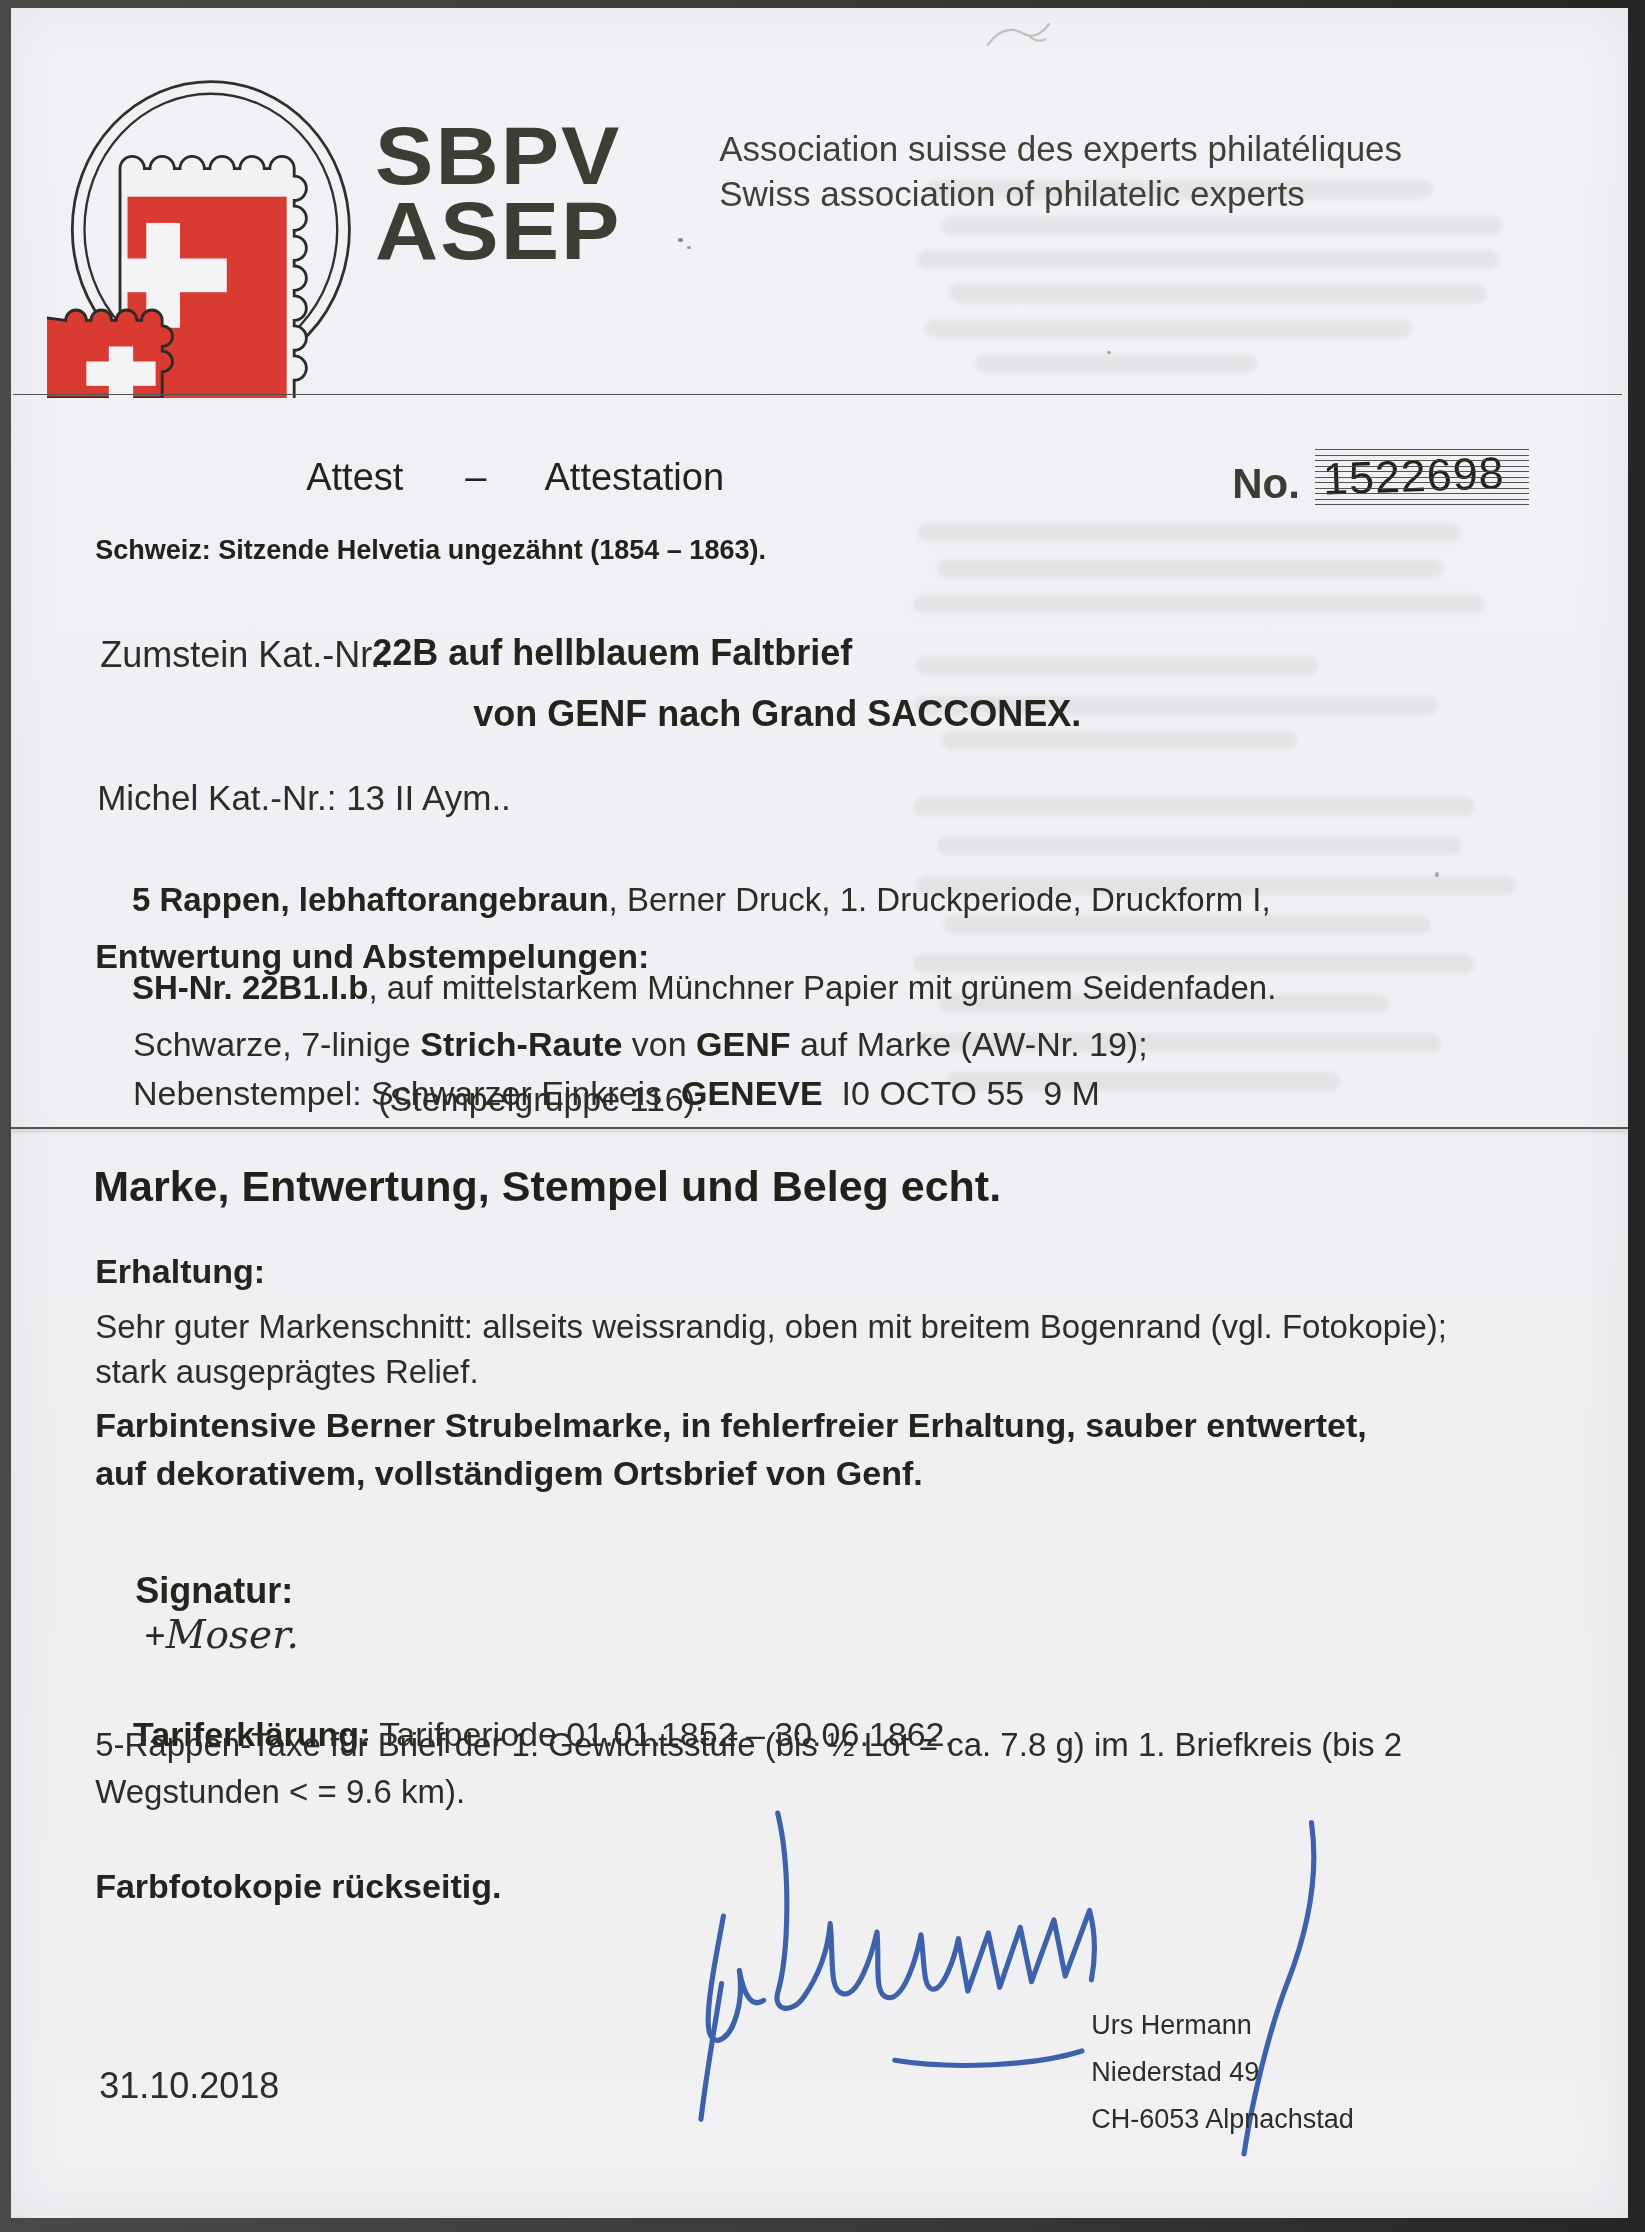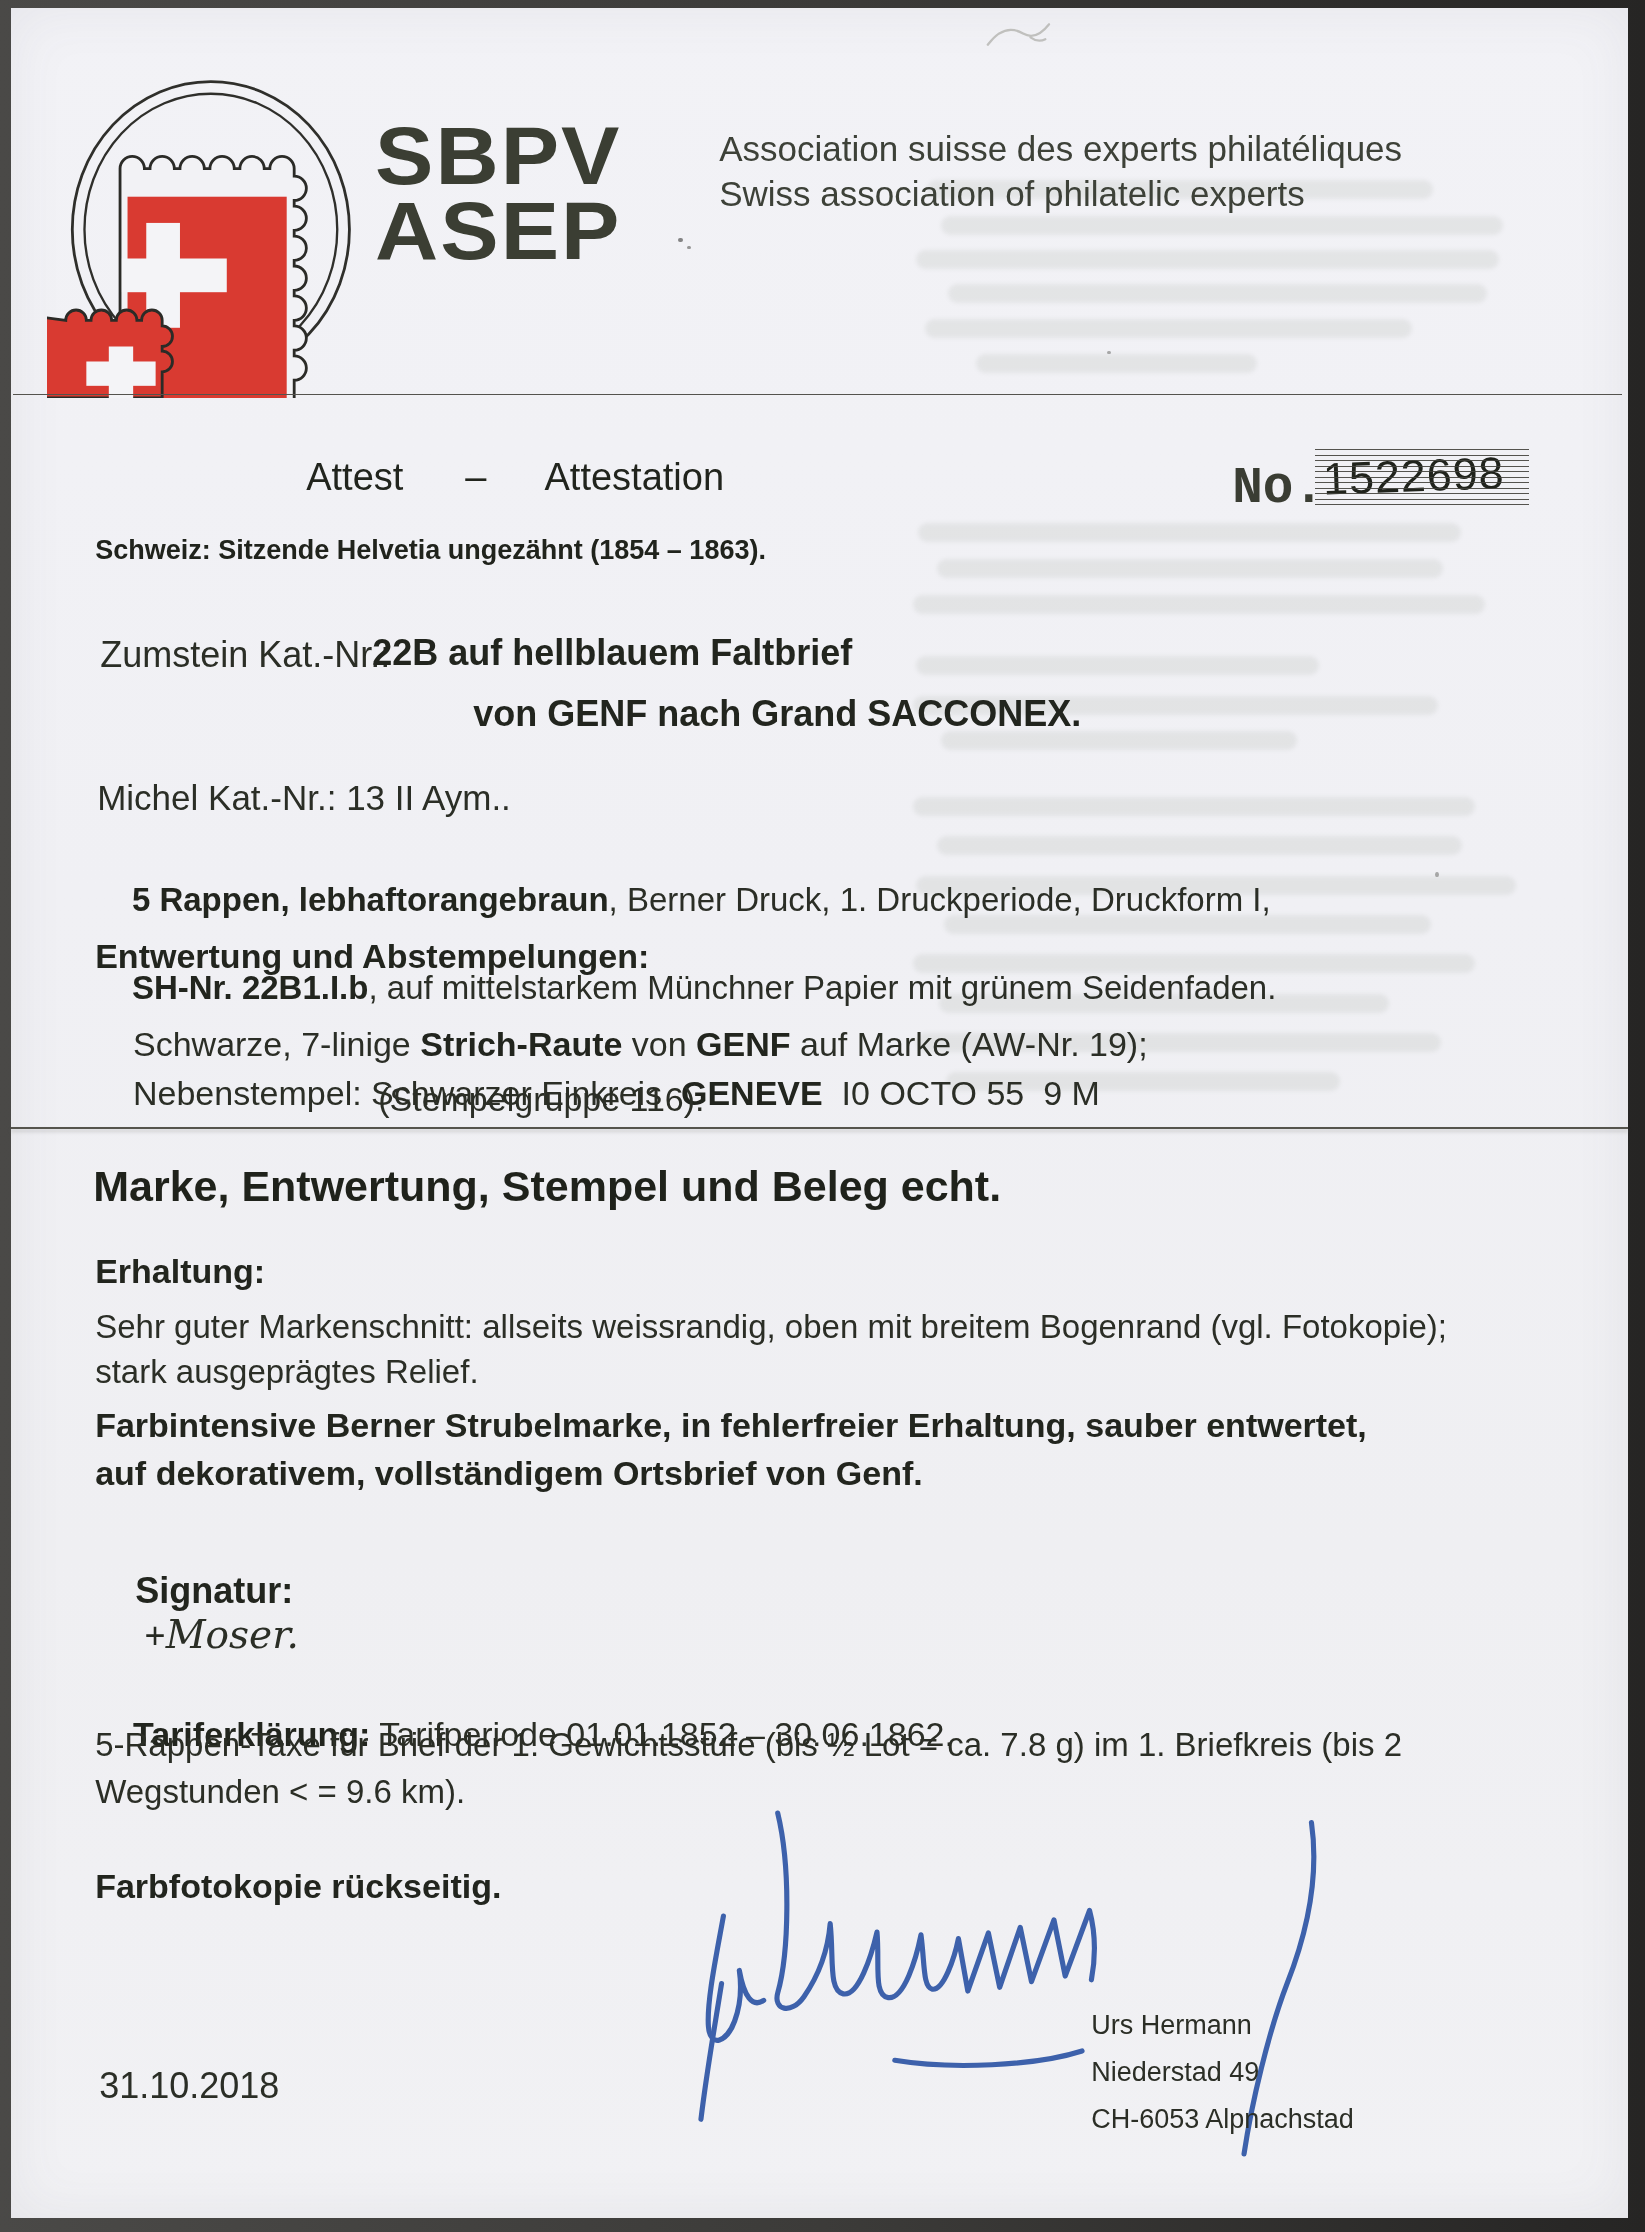--- a/index.html
+++ b/index.html
@@ -30,21 +30,21 @@
   }
   #org-names{
     left:708px;top:118px;
     font-size:35px;line-height:45px;color:#3d4138;
   }
   #rule-top{left:1.9px;top:386px;right:5.6px;height:1.9px;background:#54534e;}
 
   
   #attest-row{left:295px;top:448px;font-size:38px;font-weight:normal;color:#21241d;}
   #attest-row .dash{display:inline-block;margin:0 58px 0 62px;}
-  #no-label{left:1221px;top:452px;font-size:51px;font-weight:bold;color:#3a3d33;font-family:Liberation Mono, monospace;}
+  #no-label{left:1221px;top:452px;font-size:42px;font-weight:bold;color:#3a3d33;}
   #no-box{
     left:1304px;top:437px;width:214px;height:64px;
     background:repeating-linear-gradient(180deg,rgba(0,0,0,0) 0 4.1px,#54534e 4.1px 5.5px);
   }
   #no-value{
     position:absolute;left:7.5px;top:5.6px;width:200px;
     font-size:45px;color:#20231c;letter-spacing:0.9px;
     transform:rotate(-2deg);
     font-family:"Liberation Sans",sans-serif;
   }

